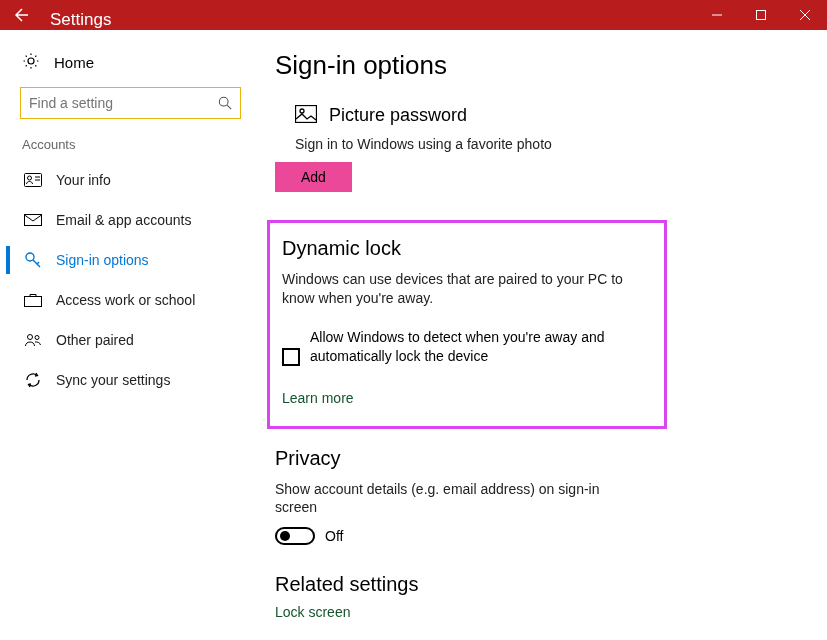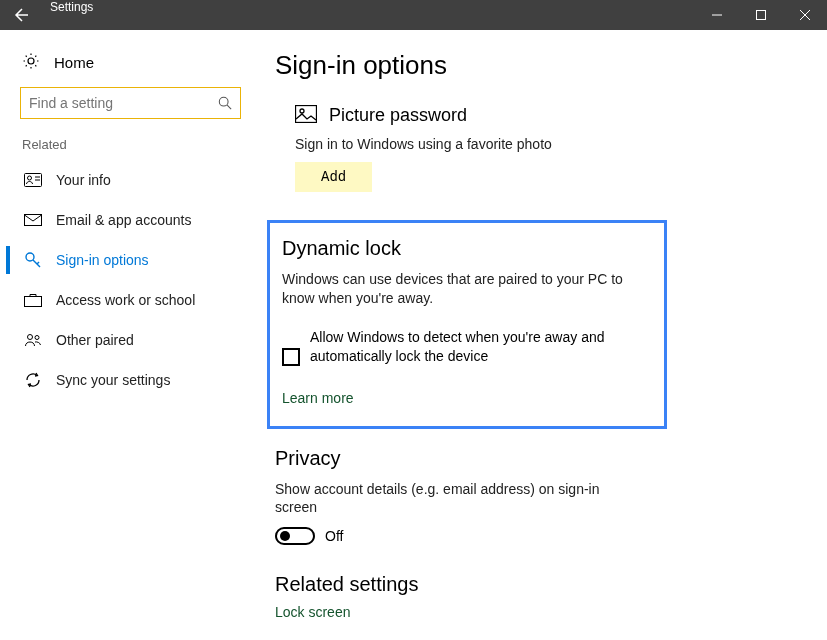--- a/index.html
+++ b/index.html
@@ -6,26 +6,26 @@
   body {
     font-family: "Segoe UI", Tahoma, sans-serif;
     font-size: 14px;
     color: #000;
     background: #fff;
     width: 827px;
     height: 640px;
     overflow: hidden;
   }
   .titlebar {
-    background: #404040;
+    background: #b91c1c;
     height: 30px;
     display: flex;
-    align-items: flex-start;
+    align-items: flex-end;
     color: #fff;
-    font-size: 12px;
+    font-size: 17px;
   }
   .titlebar .back {
     width: 44px;
     height: 30px;
     display: flex;
     align-items: center;
     justify-content: center;
     cursor: pointer;
   }
   .titlebar .title {
@@ -132,30 +132,29 @@
   }
   .pic-row .pic-icon { margin-right: 12px; }
   .pic-row .pic-title { font-size: 18px; font-weight: 400; }
   .desc {
     font-size: 14px;
     color: #222;
     margin-bottom: 10px;
     margin-left: 20px;
   }
   .btn {
-    background: #fef9c3;
+    background: #ec4899;
     border: none;
     padding: 7px 26px;
     font-size: 14px;
-    font-family: Liberation Mono, monospace;
-    cursor: pointer;
-    margin-left: 20px;
+    font-family: Liberation Sans, sans-serif;
+    cursor: pointer;
   }
   .highlight-box {
-    border: 3px solid #3b82f6;
+    border: 3px solid #d946ef;
     padding: 14px 12px 20px 12px;
     width: 400px;
     margin-bottom: 18px;
     margin-left: -8px;
   }
   .sub-title {
     font-size: 20px;
     font-weight: 400;
     margin-bottom: 10px;
   }
@@ -258,21 +257,21 @@
     </div>
 
     <div class="searchbox">
       <input type="text" placeholder="Find a setting" style="">
       <svg width="14" height="14" viewBox="0 0 16 16">
           <circle cx="6.5" cy="6.5" r="5" stroke="#555" stroke-width="1.2" fill="none"></circle>
           <line x1="10.5" y1="10.5" x2="15" y2="15" stroke="#555" stroke-width="1.2"></line>
         </svg>
     </div>
 
-    <div class="sidebar-label">Related</div>
+    <div class="sidebar-label">Accounts</div>
 
     <div class="nav-item">
       <span class="ic">
         <svg width="18" height="14" viewBox="0 0 18 14">
             <rect x="0.5" y="0.5" width="17" height="13" rx="1" fill="none" stroke="#000" stroke-width="1"></rect>
             <circle cx="5.5" cy="5" r="2" fill="none" stroke="#000" stroke-width="1"></circle>
             <path d="M2.5 11c0-1.5 1.5-2.5 3-2.5s3 1 3 2.5" fill="none" stroke="#000" stroke-width="1"></path>
             <line x1="11" y1="4" x2="16" y2="4" stroke="#000"></line>
             <line x1="11" y1="7" x2="16" y2="7" stroke="#000"></line>
           </svg>

